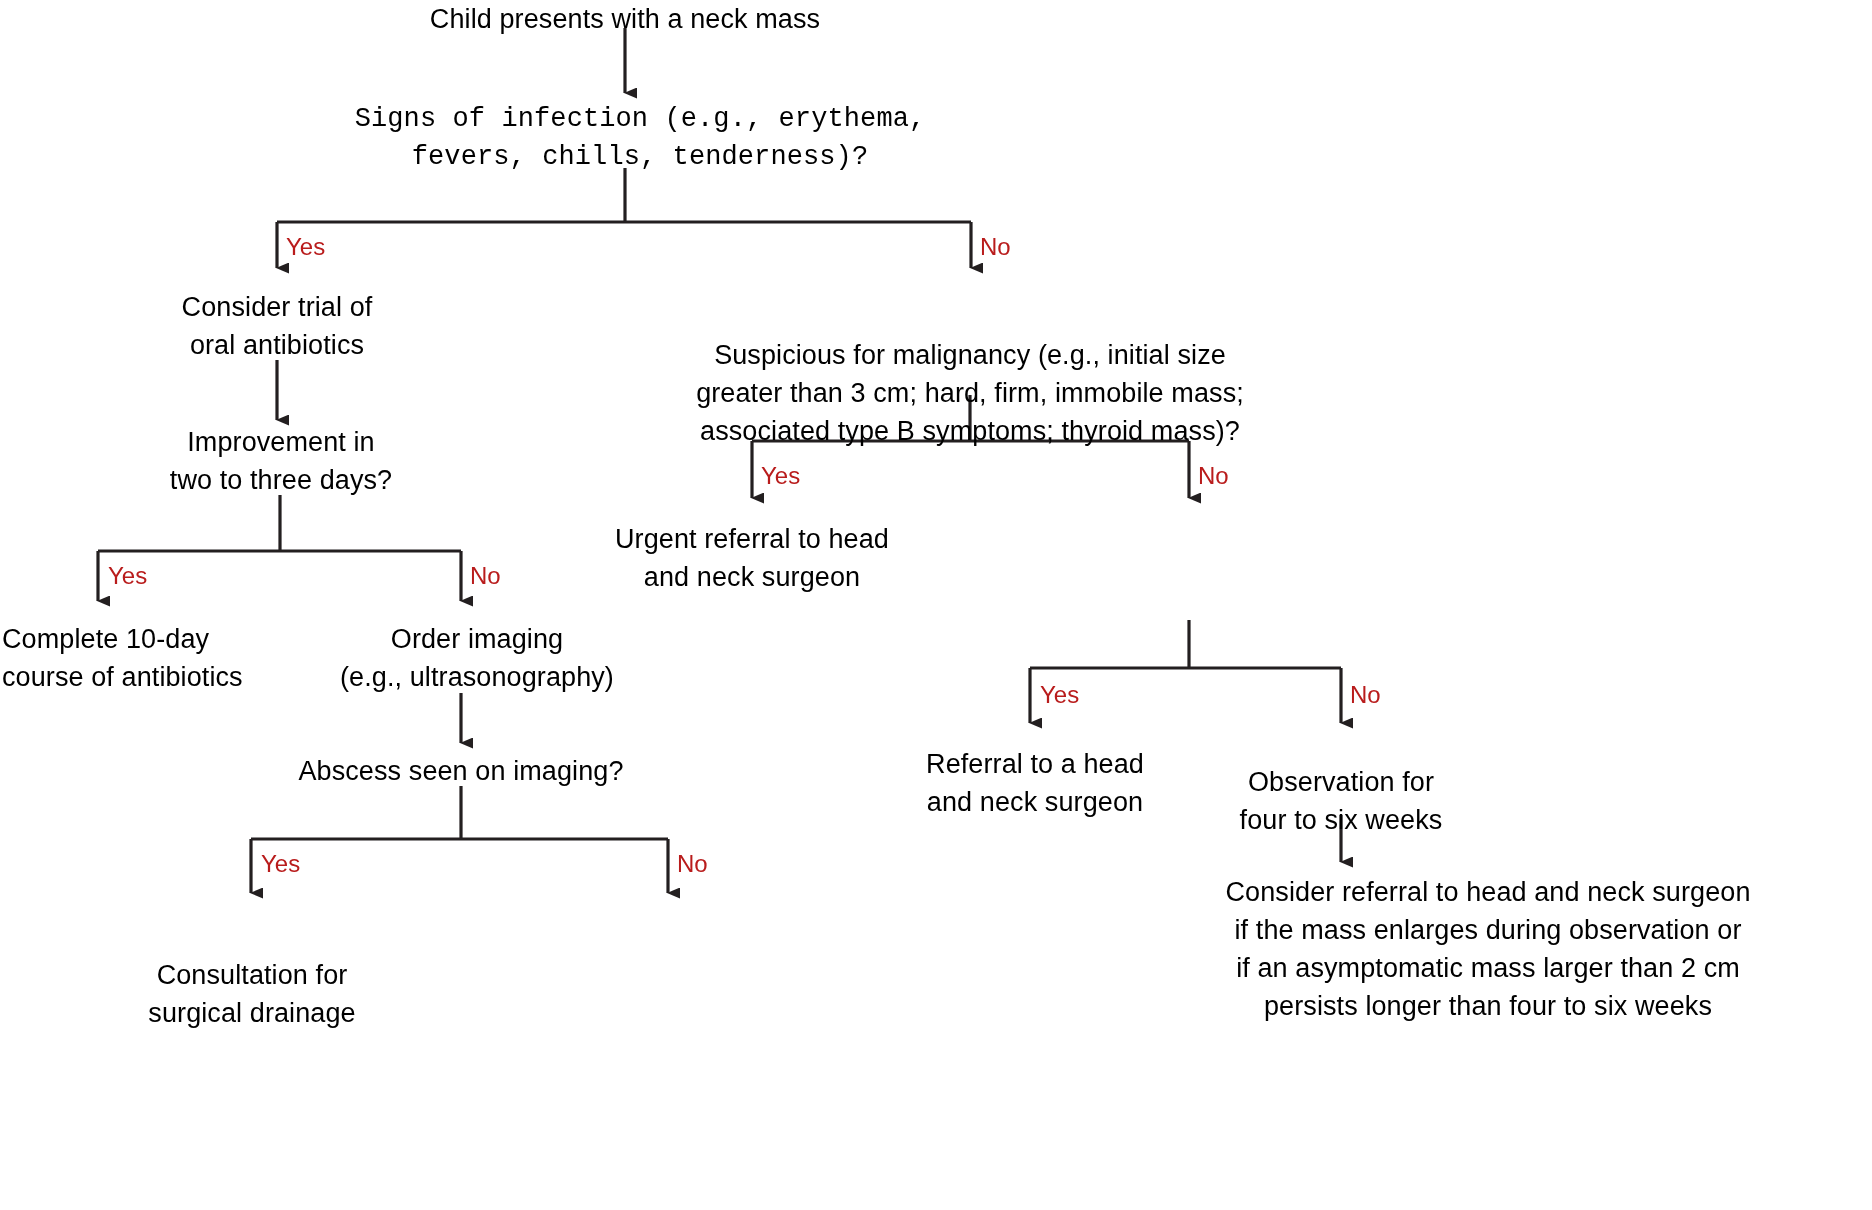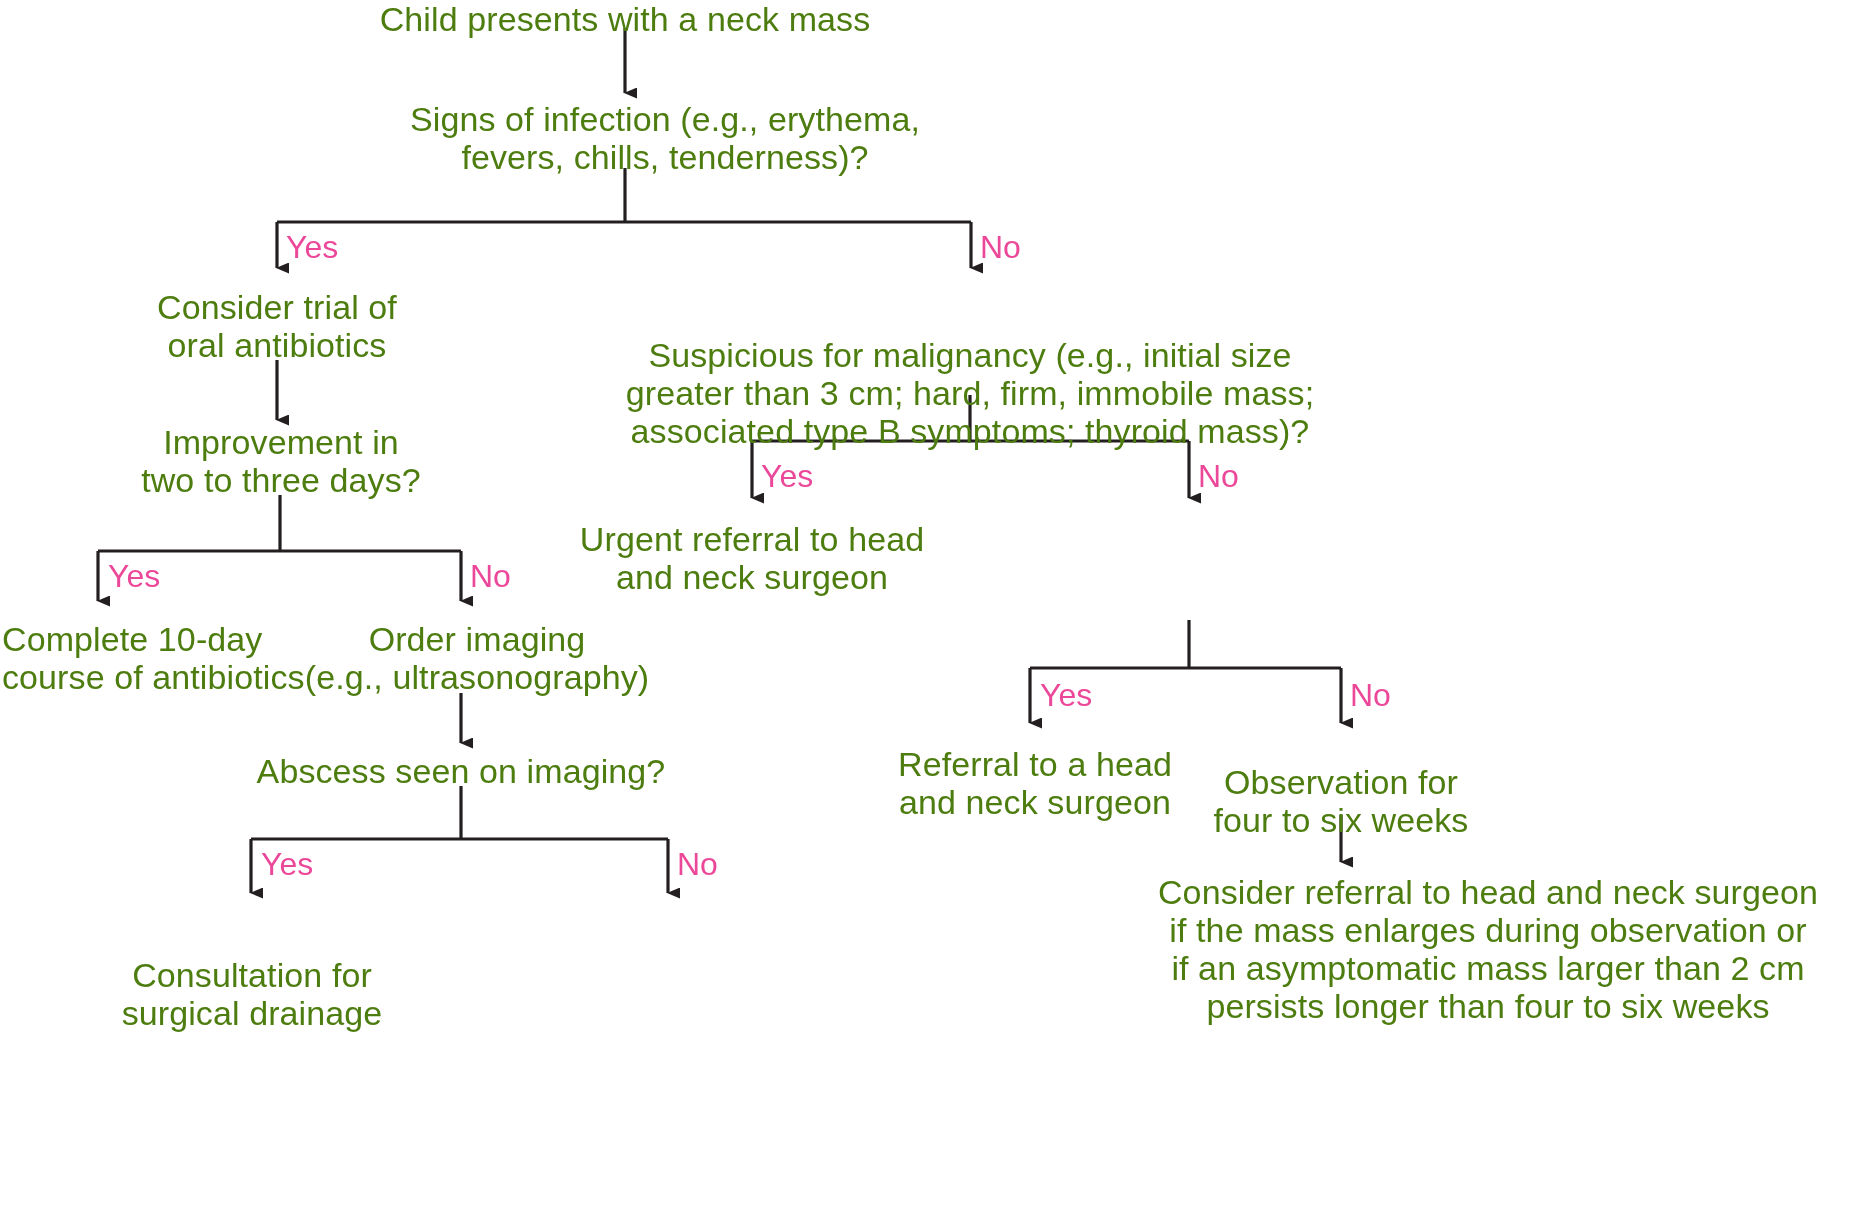--- a/index.html
+++ b/index.html
@@ -19,33 +19,33 @@
   #wires {
     position: absolute;
     left: 0;
     top: 0;
     width: 1872px;
     height: 1210px;
     pointer-events: none;
   }
   .node {
     position: absolute;
-    font-size: 34px;
+    font-size: 27px;
     line-height: 38px;
-    color: #4d7c0f;
+    color: #000000;
     white-space: pre-line;
     letter-spacing: 0.1px;
   }
   .node.ctr { text-align: center; transform: translateX(-50%); }
   .node.lft { text-align: left; }
   .edge-label {
     position: absolute;
-    font-size: 32px;
+    font-size: 24px;
     line-height: 30px;
-    color: #ec4899;
+    color: #b91c1c;
   }
 </style>
 </head>
 <body>
 
 <div id="chart">
 
   <svg id="wires" viewBox="0 0 1872 1210">
     <defs>
       <marker id="arrowhead" markerWidth="11" markerHeight="13" refX="5.5" refY="12" orient="auto" markerUnits="userSpaceOnUse">
@@ -84,21 +84,21 @@
       <line x1="1030" y1="668" x2="1341" y2="668"></line>
       <line x1="1030" y1="668" x2="1030" y2="723" marker-end="url(#arrowhead)"></line>
       <line x1="1341" y1="668" x2="1341" y2="723" marker-end="url(#arrowhead)"></line>
 
       <line x1="1341" y1="815" x2="1341" y2="862" marker-end="url(#arrowhead)"></line>
     </g>
   </svg>
 
   <div class="node ctr" style="left:625px; top:0px; width:620px;">Child presents with a neck mass</div>
 
-  <div class="node ctr" style="left:665px; top:100px; width:620px;">Signs of infection (e.g., erythema,
+  <div class="node ctr" style="left:640px; top:100px; width:620px;font-family:Liberation Mono, monospace;">Signs of infection (e.g., erythema,
 fevers, chills, tenderness)?</div>
 
   <div class="node ctr" style="left:281px; top:423px; width:420px;">Improvement in
 two to three days?</div>
 
   <div class="node ctr" style="left:277px; top:288px; width:420px;">Consider trial of
 oral antibiotics</div>
 
   <div class="node lft" style="left:2px; top:620px; width:340px;">Complete 10-day
 course of antibiotics</div>

